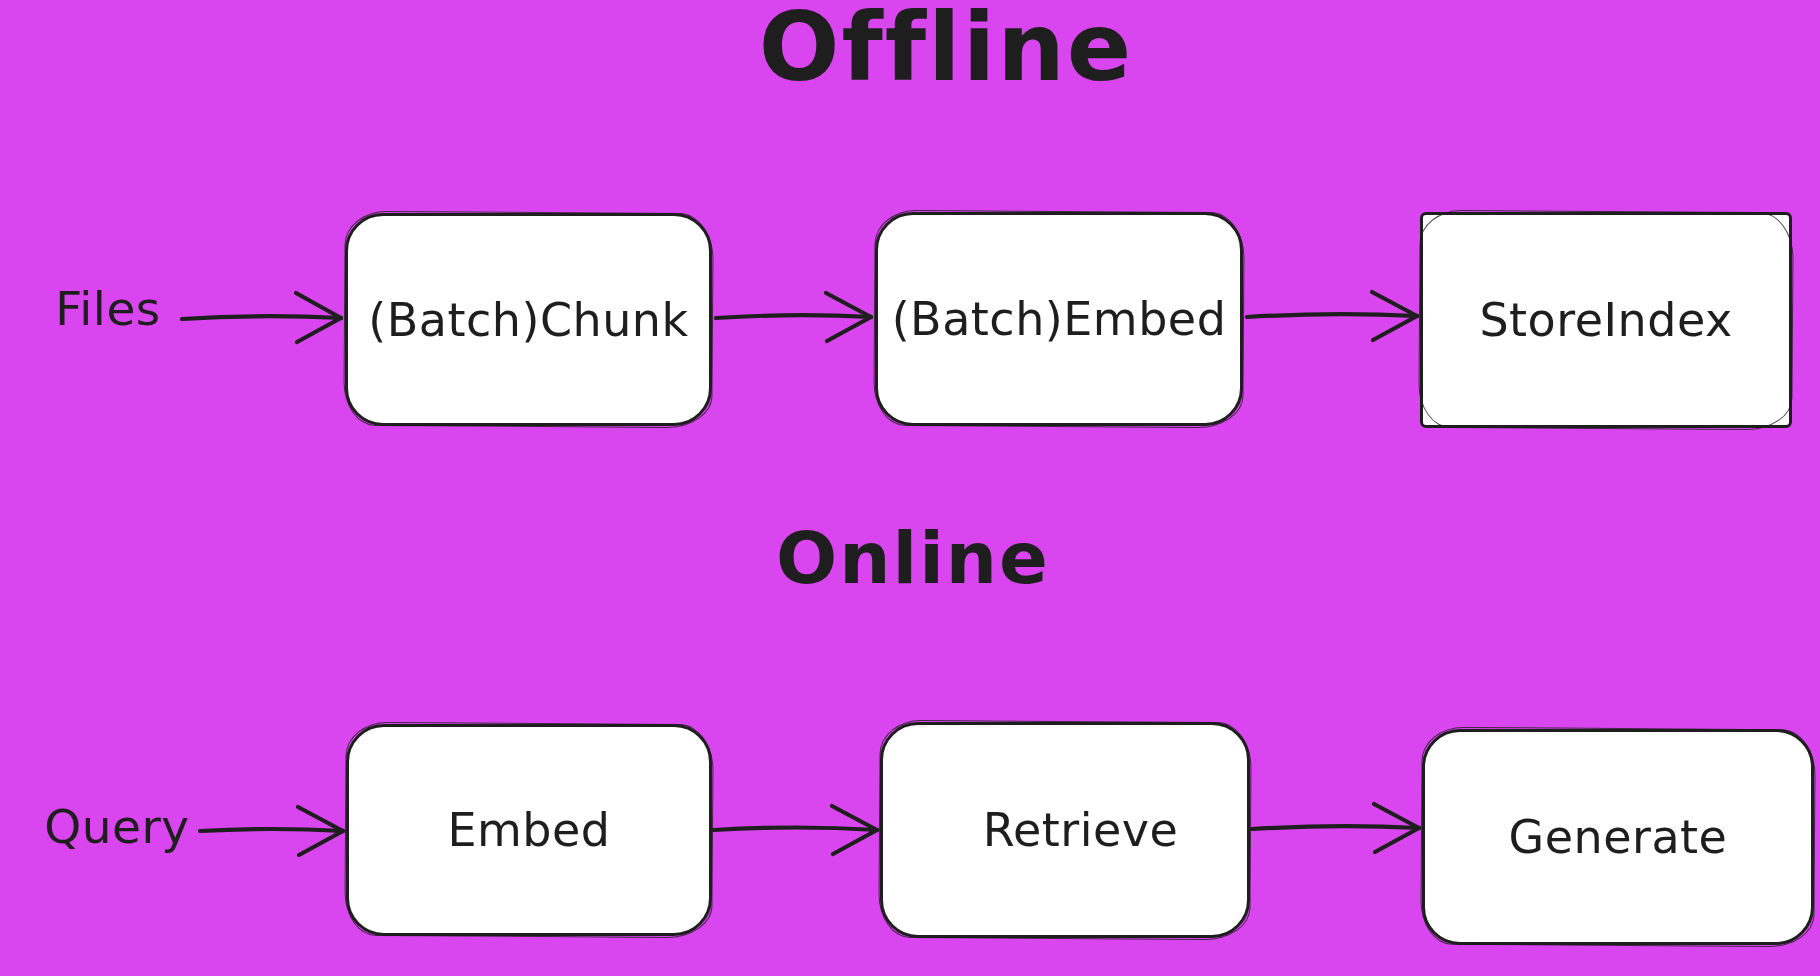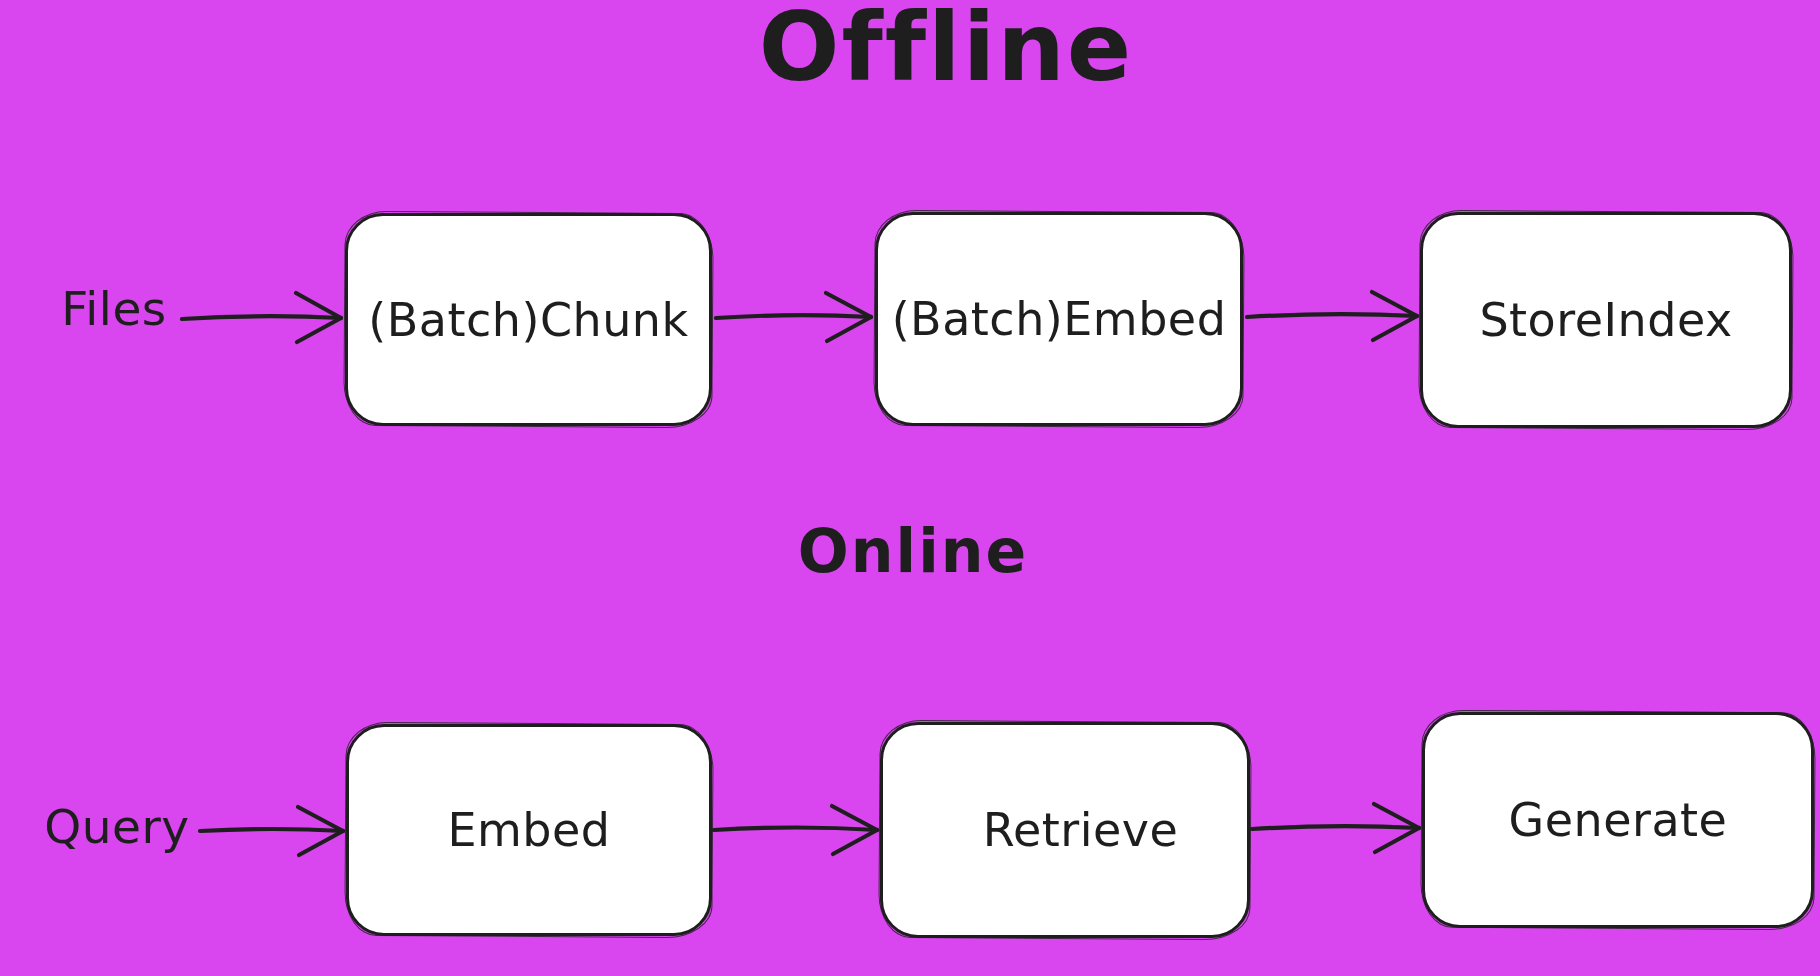--- a/index.html
+++ b/index.html
@@ -11,49 +11,49 @@
   .canvas {
     position: relative; width: 1820px; height: 976px;
     background: #d946ef; overflow: hidden;
   }
   .arrow-layer { position: absolute; left: 0; top: 0; width: 1820px; height: 976px; }
   .section-title {
     position: absolute; text-align: center; font-weight: bold;
     color: #1e1e1e; white-space: nowrap; letter-spacing: 2px;
   }
   .title-offline { left: 646px; top: -8px; width: 600px; font-size: 95px; }
-  .title-online  { left: 613px; top: 516px; width: 600px; font-size: 60px; }
+  .title-online  { left: 613px; top: 516px; width: 600px; font-size: 72px; }
   .node {
     position: absolute; box-sizing: border-box;
     border: 3.2px solid #1e1e1e; border-radius: 38px;
     background: #ffffff;
     display: flex; flex-direction: row; align-items: center; justify-content: center;
   }
   
   .node::before {
     content: ""; position: absolute; inset: -4px; pointer-events: none;
     border: 1.7px solid rgba(30,30,30,0.8);
     border-radius: 42px 34px 46px 32px / 34px 46px 32px 44px;
     transform: rotate(0.4deg);
   }
   .node-chunk    { left: 345px;  top: 213px; width: 367px; height: 213px; }
   .node-bembed   { left: 875px;  top: 212px; width: 368px; height: 214px; }
-  .node-store    { left: 1420px; top: 212px; width: 372px; height: 216px; }
+  .node-store    { left: 1420px; top: 212px; width: 372px; height: 216px; border-radius: 6px; }
   .node-qembed   { left: 346px;  top: 724px; width: 366px; height: 212px; }
   .node-retrieve { left: 880px;  top: 722px; width: 370px; height: 216px; padding-left: 31px; }
-  .node-generate { left: 1422px; top: 712px; width: 392px; height: 216px; }
+  .node-generate { left: 1422px; top: 729px; width: 392px; height: 216px; }
   .node-line {
     font-size: 46px; line-height: 62px; font-weight: 500;
     letter-spacing: 0.5px; text-align: center; white-space: nowrap;
   }
   .io-label {
     position: absolute; font-size: 47px; font-weight: 500;
     text-align: center; letter-spacing: 0.5px; white-space: nowrap;
   }
-  .label-files { left: 31px; top: 281px; width: 166px; }
+  .label-files { left: 25px; top: 281px; width: 166px; }
   .label-query { left: 32px; top: 799px; width: 170px; }
   .flow-stroke { stroke: #1e1e1e; stroke-width: 4.2; fill: none; stroke-linecap: round; stroke-linejoin: round; }
 </style>
 </head>
 <body>
 
 <div class="canvas">
 
   <svg class="arrow-layer" viewBox="0 0 1820 976" xmlns="http://www.w3.org/2000/svg">
     <g>

